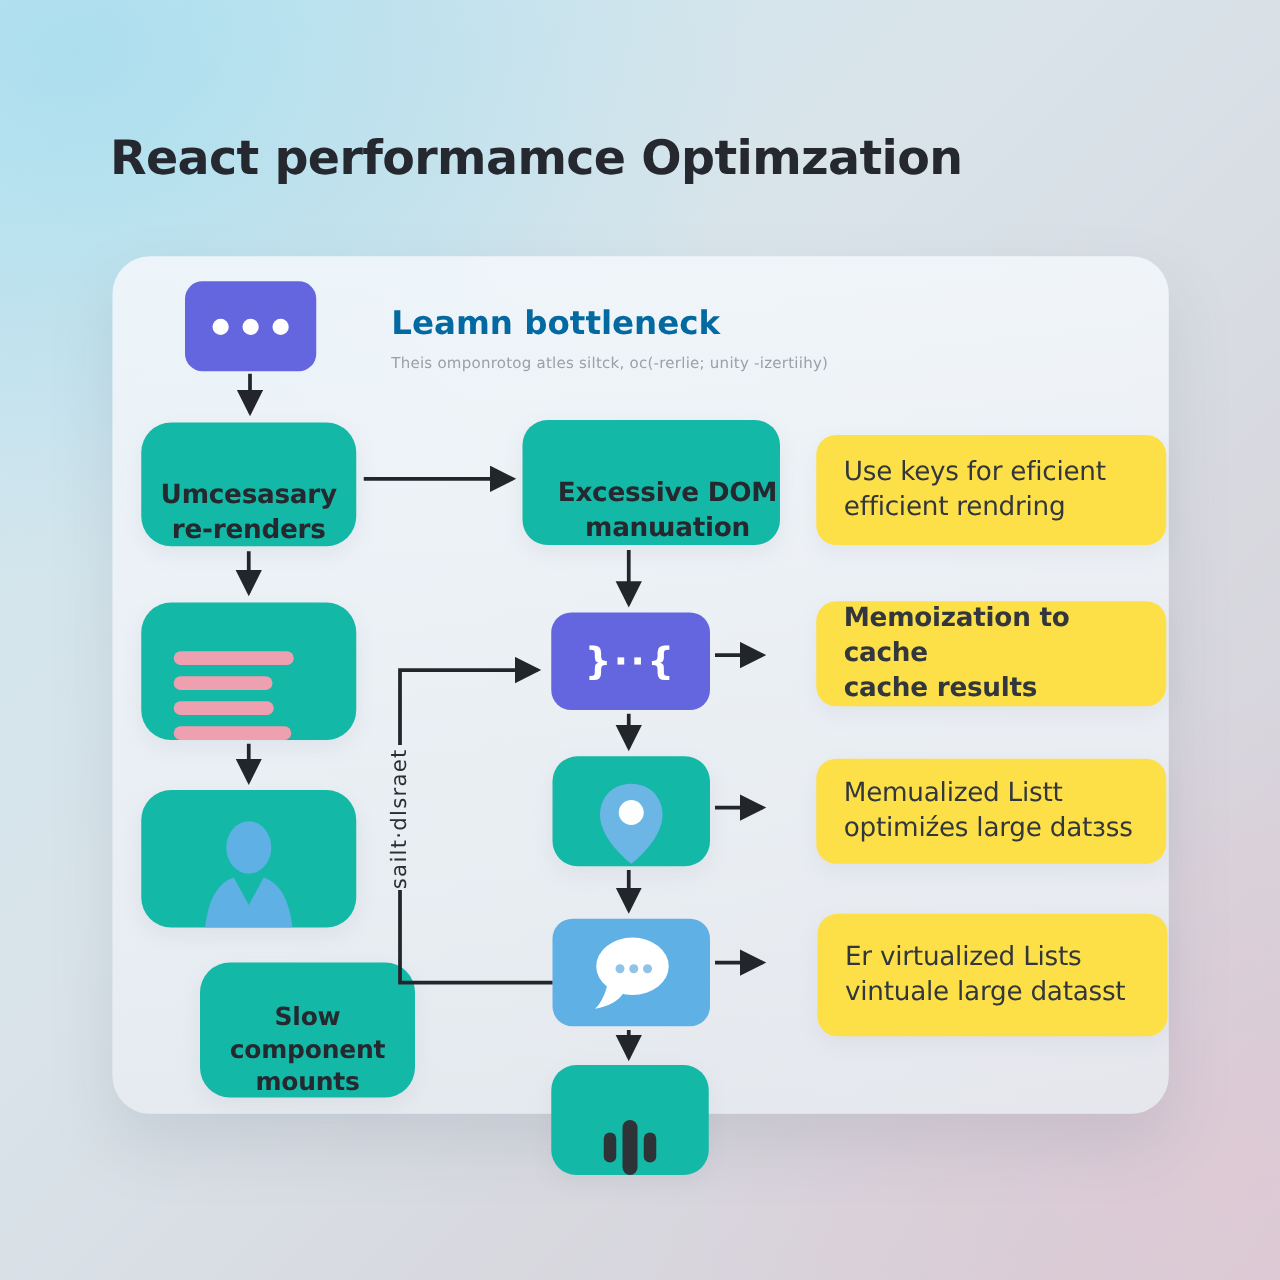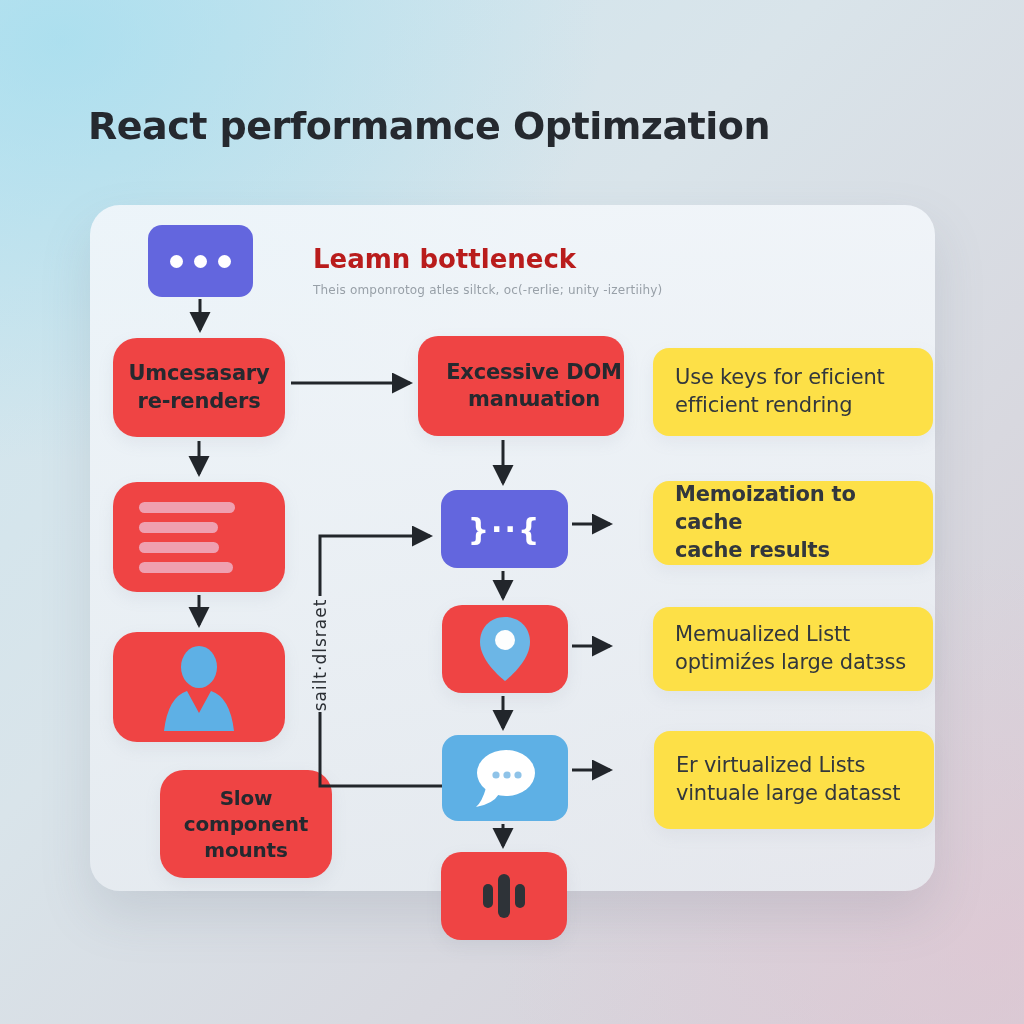--- a/index.html
+++ b/index.html
@@ -20,39 +20,39 @@
   }
   .panel{
     left:90px;top:205px;width:845px;height:686px;border-radius:30px;
     background:linear-gradient(180deg,rgba(243,247,251,0.88),rgba(232,237,242,0.82));
     box-shadow:0 24px 50px rgba(110,120,140,0.18);
   }
   .tile{border-radius:16px;display:flex;align-items:center;justify-content:center;}
   .tile.purple{background:var(--accent-purple,#6366de);}
   .tile.blue{background:var(--accent-blue,#5eb0e5);}
   .whitebox{
-    background:#ef4444;border-radius:24px;
+    background:#14b8a6;border-radius:24px;
     box-shadow:0 6px 16px rgba(140,150,165,0.12);
-    display:flex;align-items:center;justify-content:center;
+    display:flex;align-items:flex-end;justify-content:center;
   }
   .nodetext{
     font-size:21px;font-weight:600;color:var(--text-dark,#25292f);
     line-height:1.3;letter-spacing:-0.2px;text-align:center;white-space:pre-line;
   }
   .tip{
     background:#fde047;border-radius:16px;
     box-shadow:0 6px 16px rgba(140,150,165,0.10);
     display:flex;align-items:center;
     padding:0 22px;box-sizing:border-box;
     font-size:21px;font-weight:500;color:#32373d;
     line-height:1.32;letter-spacing:-0.2px;white-space:pre-line;margin-left:36px;
   }
   .ellipsis-tile{left:148px;top:225px;width:105px;height:72px;border-radius:14px;gap:11px;}
   .dot{width:13px;height:13px;border-radius:50%;background:#fff;}
-  .section-title{left:313px;top:244px;font-size:26px;font-weight:600;color:#b91c1c;}
+  .section-title{left:313px;top:244px;font-size:26px;font-weight:600;color:#0369a1;}
   .section-subtitle{left:313px;top:283px;font-size:12px;font-weight:400;color:var(--text-gray,#98a0a8);letter-spacing:0.2px;}
   .node-unnecessary{left:113px;top:338px;width:172px;height:99px;}
   .node-excessive{left:418px;top:336px;width:180px;height:100px;border-radius:20px;padding-left:26px;}
   .tip-1{left:617px;top:348px;width:280px;height:88px;}
   .tip-2{left:617px;top:481px;width:280px;height:84px;font-weight:bold;}
   .tip-3{left:617px;top:607px;width:280px;height:84px;}
   .tip-4{left:618px;top:731px;width:280px;height:98px;}
   .node-list{left:113px;top:482px;width:172px;height:110px;}
   .bars{display:flex;flex-direction:column;gap:9px;align-items:flex-start;width:120px;}
   .bar{height:11px;border-radius:6px;background:var(--accent-pink,#efa0b0);}

